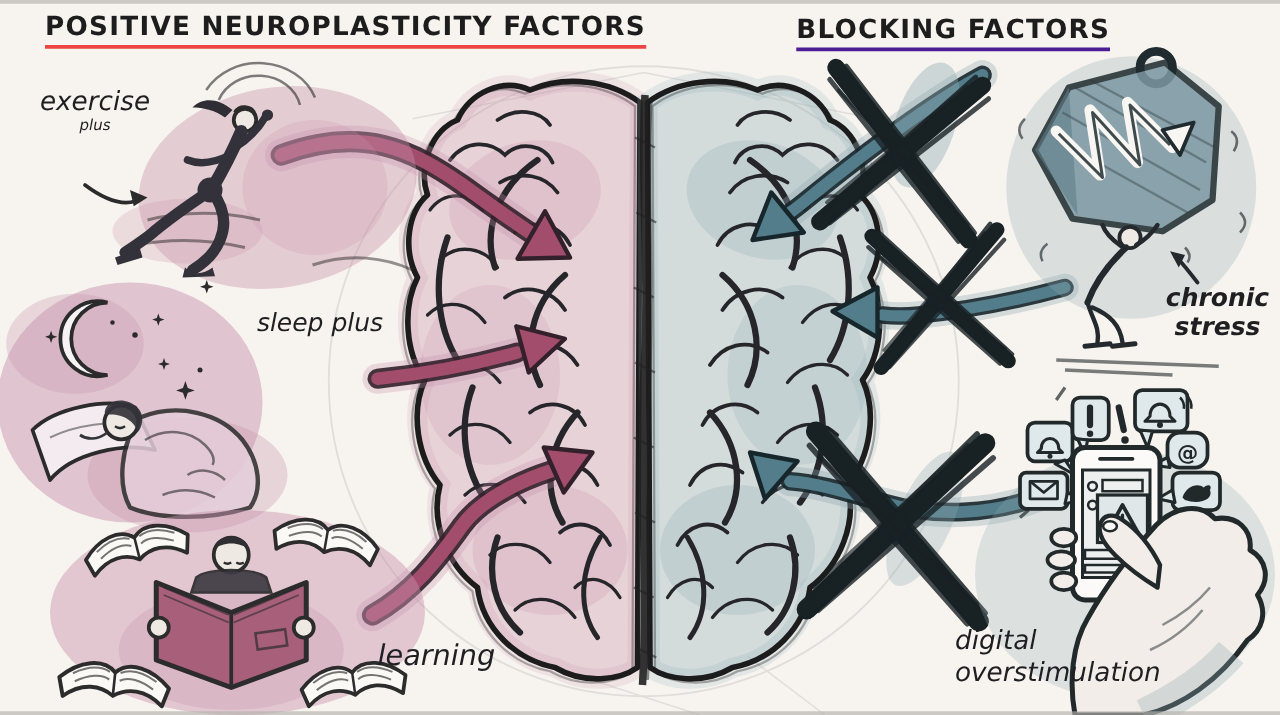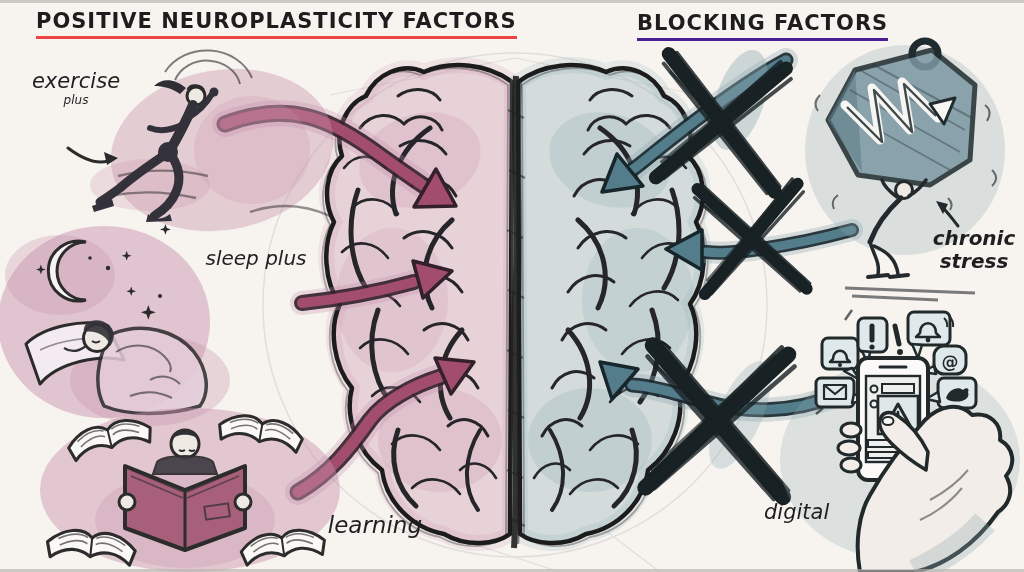--- a/index.html
+++ b/index.html
@@ -12,21 +12,21 @@
          letter-spacing:1px;padding-bottom:3px;white-space:nowrap;}
   .title.left{left:36px;top:9px;border-bottom:3px solid #ef4444;}
   .title.right{left:637px;top:11px;border-bottom:3px solid #4c1d95;}
   .label{position:absolute;font-style:italic;color:#1f1f22;text-align:center;line-height:1.13;}
   .label .ln{white-space:nowrap;}
   .lab-exercise{left:20px;top:70px;width:112px;font-size:22px;}
   .lab-exercise .s1{font-size:21px;}
   .lab-exercise .s2{font-size:12px;}
   .lab-exercise .s3{font-size:27px;font-weight:600;letter-spacing:1px;}
   .lab-sleep{left:186px;top:247px;width:140px;font-size:20px;}
-  .lab-learning{left:302px;top:512px;width:120px;font-size:23px;text-align:right;}
+  .lab-learning{left:302px;top:512px;width:120px;font-size:23px;text-align:left;}
   .lab-chronic{left:928px;top:227px;width:92px;font-size:20px;font-weight:bold;}
   .lab-digital{left:764px;top:500px;width:180px;font-size:21px;text-align:left;line-height:1.22;}
 </style>
 </head>
 <body>
 
 <div class="stage">
 
 <svg class="scene" width="1024" height="572" viewBox="0 0 1024 572">
 
@@ -374,15 +374,16 @@
   <div class="ln">learning</div>
 </div>
 
 <div class="label lab-chronic">
   <div class="ln">chronic</div>
   <div class="ln">stress</div>
 </div>
 
 <div class="label lab-digital">
   <div class="ln">digital</div>
+  <div class="ln">overstimulation</div>
 </div>
 
 </div>
 
 </body></html>

